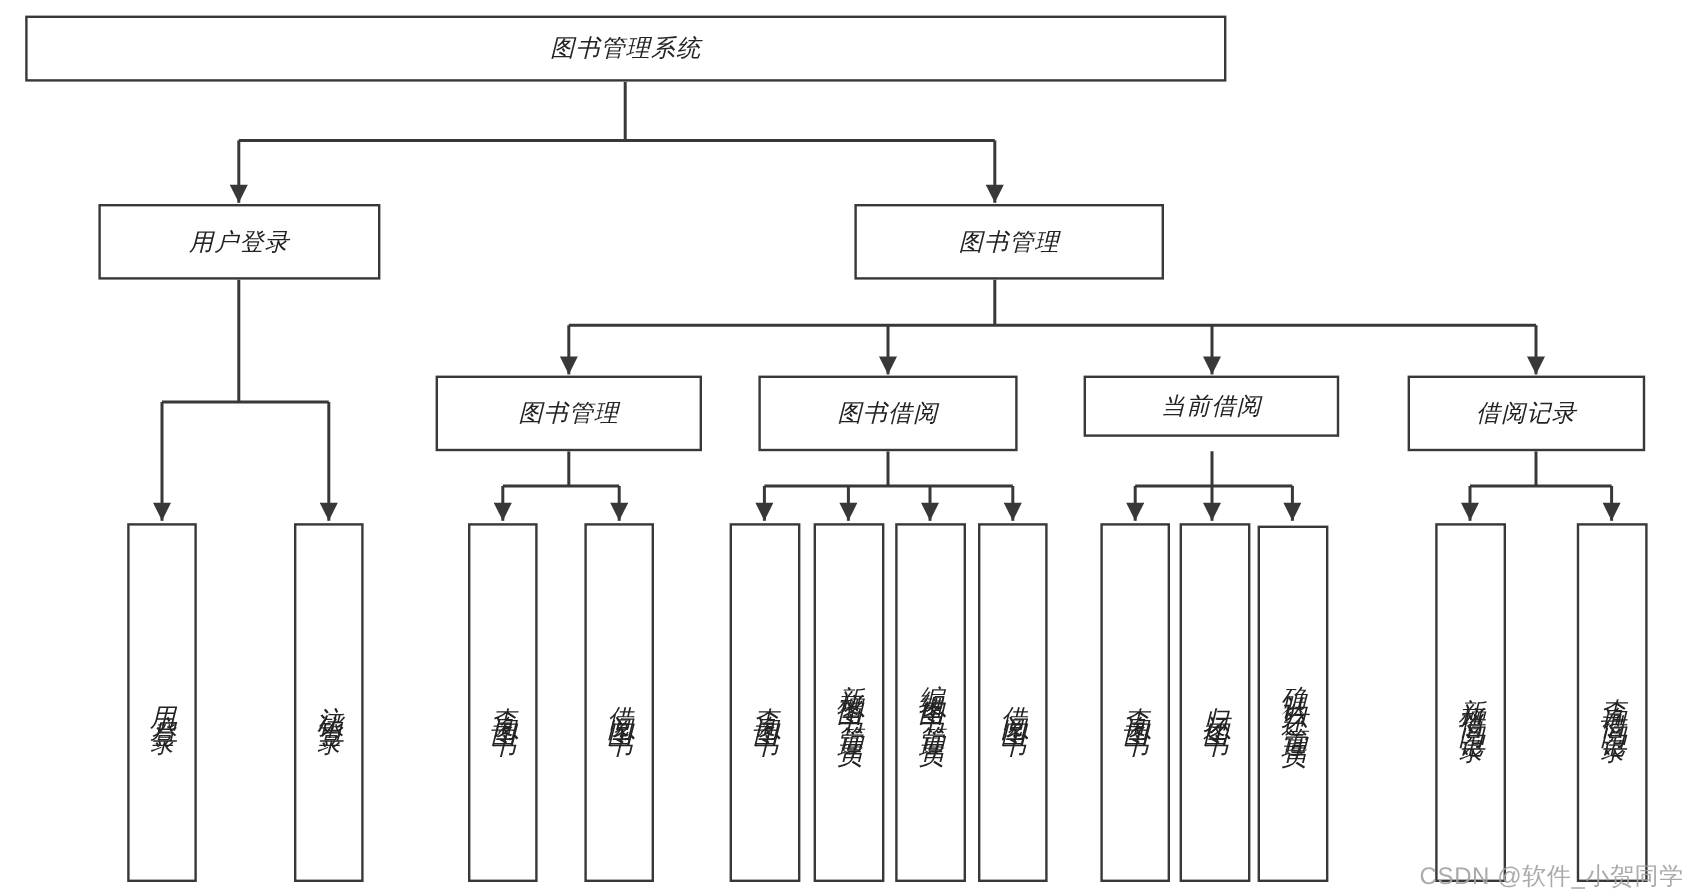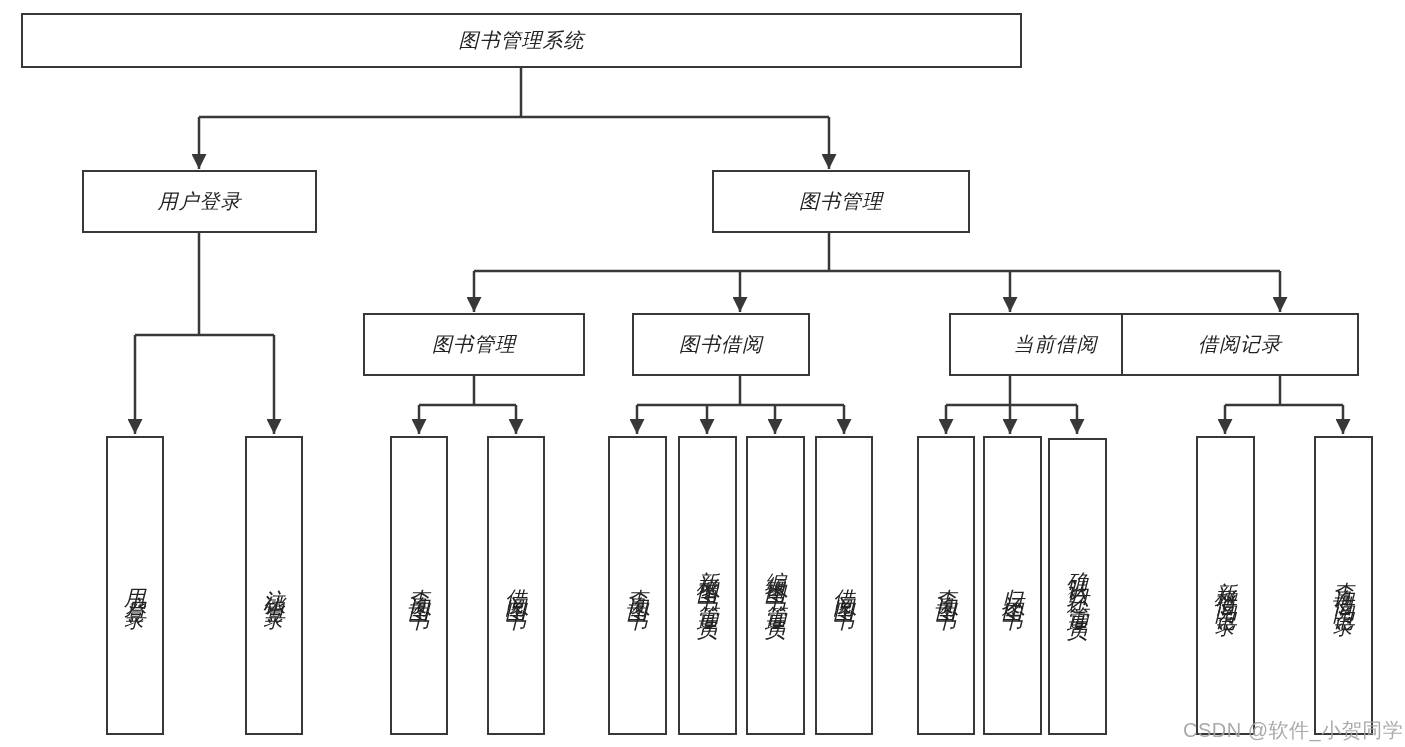--- a/index.html
+++ b/index.html
@@ -95,23 +95,23 @@
       <path marker-end="url(#arrow)" d="M1343,405 V434"></path>
     </g>
   </svg>
 
   <div class="box h-box" style="left:21px; top:13px; width:1001px; height:55px;">图书管理系统</div>
 
   <div class="box h-box" style="left:82px; top:170px; width:235px; height:63px;">用户登录</div>
   <div class="box h-box" style="left:712px; top:170px; width:258px; height:63px;">图书管理</div>
 
   <div class="box h-box" style="left:363px; top:313px; width:222px; height:63px;">图书管理</div>
-  <div class="box h-box" style="left:632px; top:313px; width:178px; height:63px;">图书借阅</div>
-  <div class="box h-box" style="left:949px; top:313px; width:213px; height:63px;">当前借阅</div>
-  <div class="box h-box" style="left:1121px; top:313px; width:238px; height:63px;">借阅记录</div>
+  <div class="box h-box" style="left:632px; top:313px; width:216px; height:63px;">图书借阅</div>
+  <div class="box h-box" style="left:903px; top:313px; width:213px; height:51px;">当前借阅</div>
+  <div class="box h-box" style="left:1173px; top:313px; width:198px; height:63px;">借阅记录</div>
 
   <div class="box v-box" style="left:106px; top:436px; width:58px; height:299px;">用户登录</div>
   <div class="box v-box" style="left:245px; top:436px; width:58px; height:299px;">注销登录</div>
 
   <div class="box v-box" style="left:390px; top:436px; width:58px; height:299px;">查询图书</div>
   <div class="box v-box" style="left:487px; top:436px; width:58px; height:299px;">借阅图书</div>
 
   <div class="box v-box" style="left:608px; top:436px; width:59px; height:299px;">查询图书</div>
   <div class="box v-box" style="left:678px; top:436px; width:59px; height:299px;">新增图书（管理员）</div>
   <div class="box v-box" style="left:746px; top:436px; width:59px; height:299px;">编辑图书（管理员）</div>

